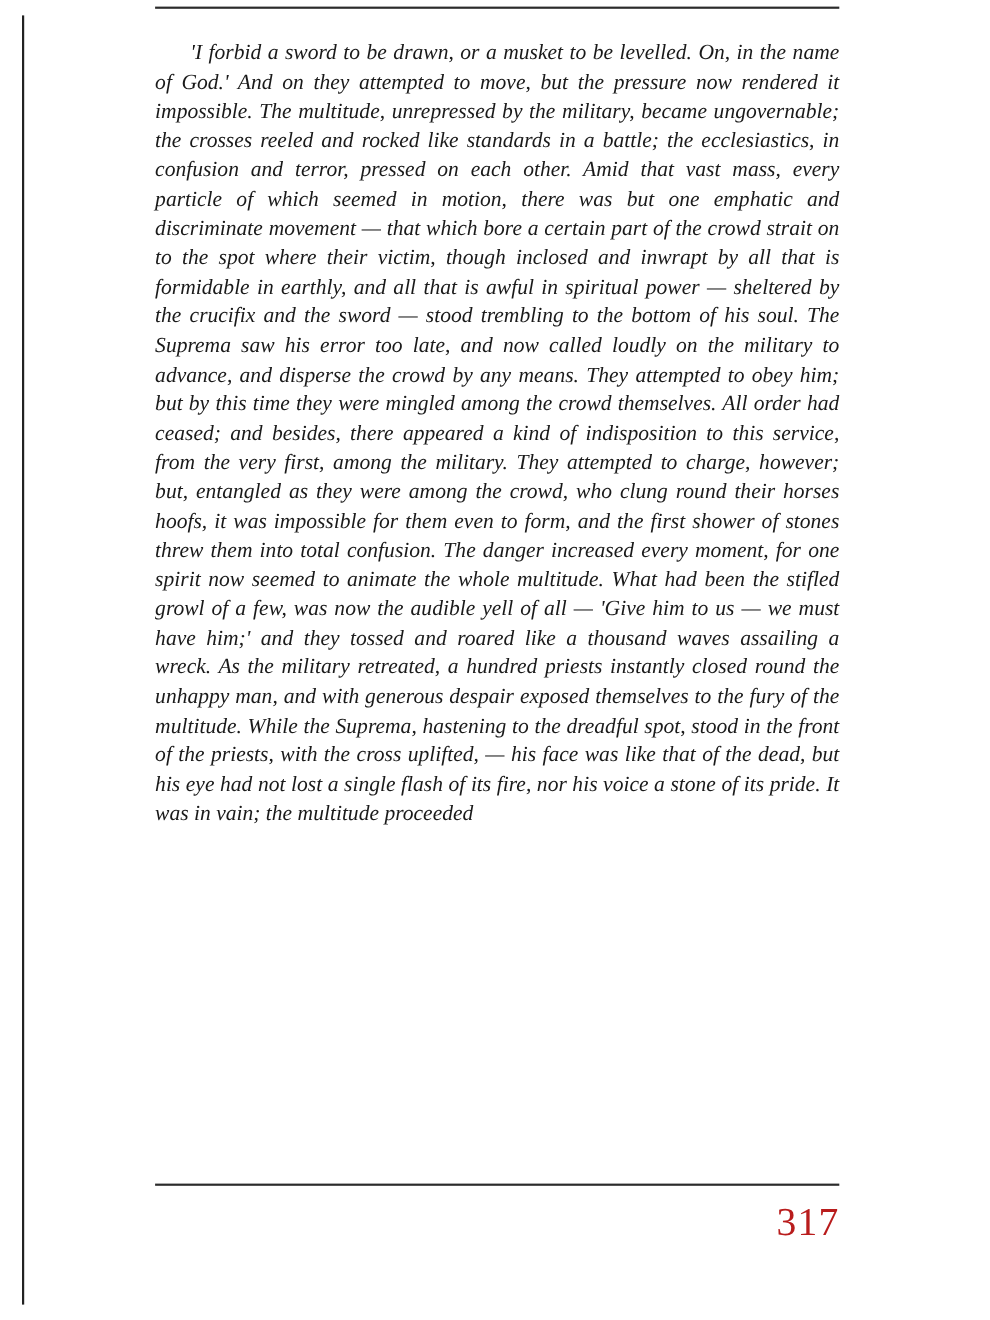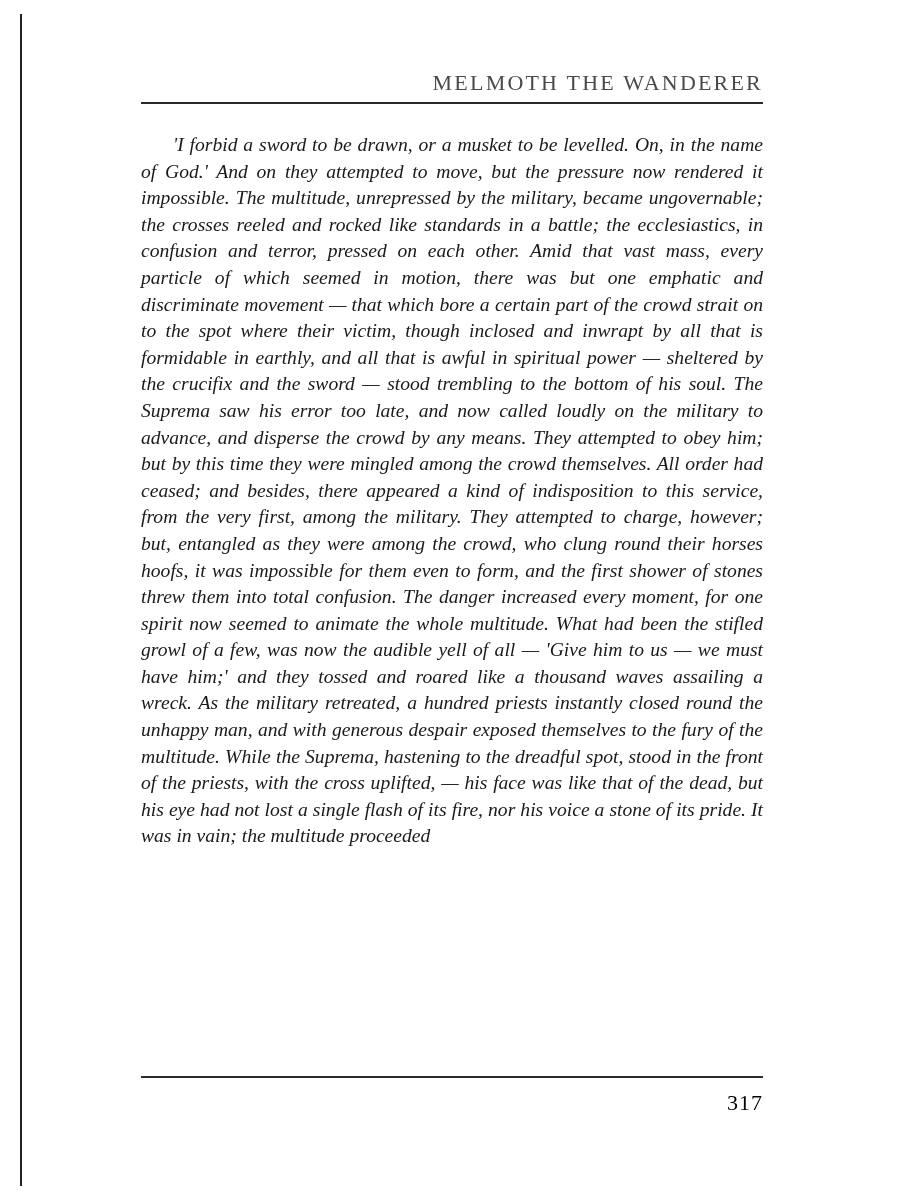--- a/index.html
+++ b/index.html
@@ -81,35 +81,34 @@
     top: 1076px;
     width: 622px;
     border-bottom: 2px solid #2b2b2b;
   }
   .folio {
     position: absolute;
     left: 141px;
     top: 1090px;
     width: 622px;
     text-align: right;
-    font-size: 22px;
-    color: #000000;
+    font-size: 36px;
+    color: #b91c1c;
     letter-spacing: 1px;
   }
 </style>
 </head>
 <body>
 
 <div class="page">
 
   <div class="page-frame"></div>
 
   <div class="content">
 
-    <div class="running-head">Melmoth the Wanderer</div>
 
     <div class="rule-top"></div>
 
     <div class="body-text">
 
 
       <p class="indent">'I forbid a sword to be drawn, or a musket to be levelled. On, in the name of God.' And on they attempted to move, but the pressure now rendered it impossible. The multitude, unrepressed by the military, became ungovernable; the crosses reeled and rocked like standards in a battle; the ecclesiastics, in confusion and terror, pressed on each other. Amid that vast mass, every particle of which seemed in motion, there was but one emphatic and discriminate movement — that which bore a certain part of the crowd strait on to the spot where their victim, though inclosed and inwrapt by all that is formidable in earthly, and all that is awful in spiritual power — sheltered by the crucifix and the sword — stood trembling to the bottom of his soul. The Suprema saw his error too late, and now called loudly on the military to advance, and disperse the crowd by any means. They attempted to obey him; but by this time they were mingled among the crowd themselves. All order had ceased; and besides, there appeared a kind of indisposition to this service, from the very first, among the military. They attempted to charge, however; but, entangled as they were among the crowd, who clung round their horses hoofs, it was impossible for them even to form, and the first shower of stones threw them into total confusion. The danger increased every moment, for one spirit now seemed to animate the whole multitude. What had been the stifled growl of a few, was now the audible yell of all — 'Give him to us — we must have him;' and they tossed and roared like a thousand waves assailing a wreck. As the military retreated, a hundred priests instantly closed round the unhappy man, and with generous despair exposed themselves to the fury of the multitude. While the Suprema, hastening to the dreadful spot, stood in the front of the priests, with the cross uplifted, — his face was like that of the dead, but his eye had not lost a single flash of its fire, nor his voice a stone of its pride. It was in vain; the multitude proceeded</p>
 
     </div>
   </div>

